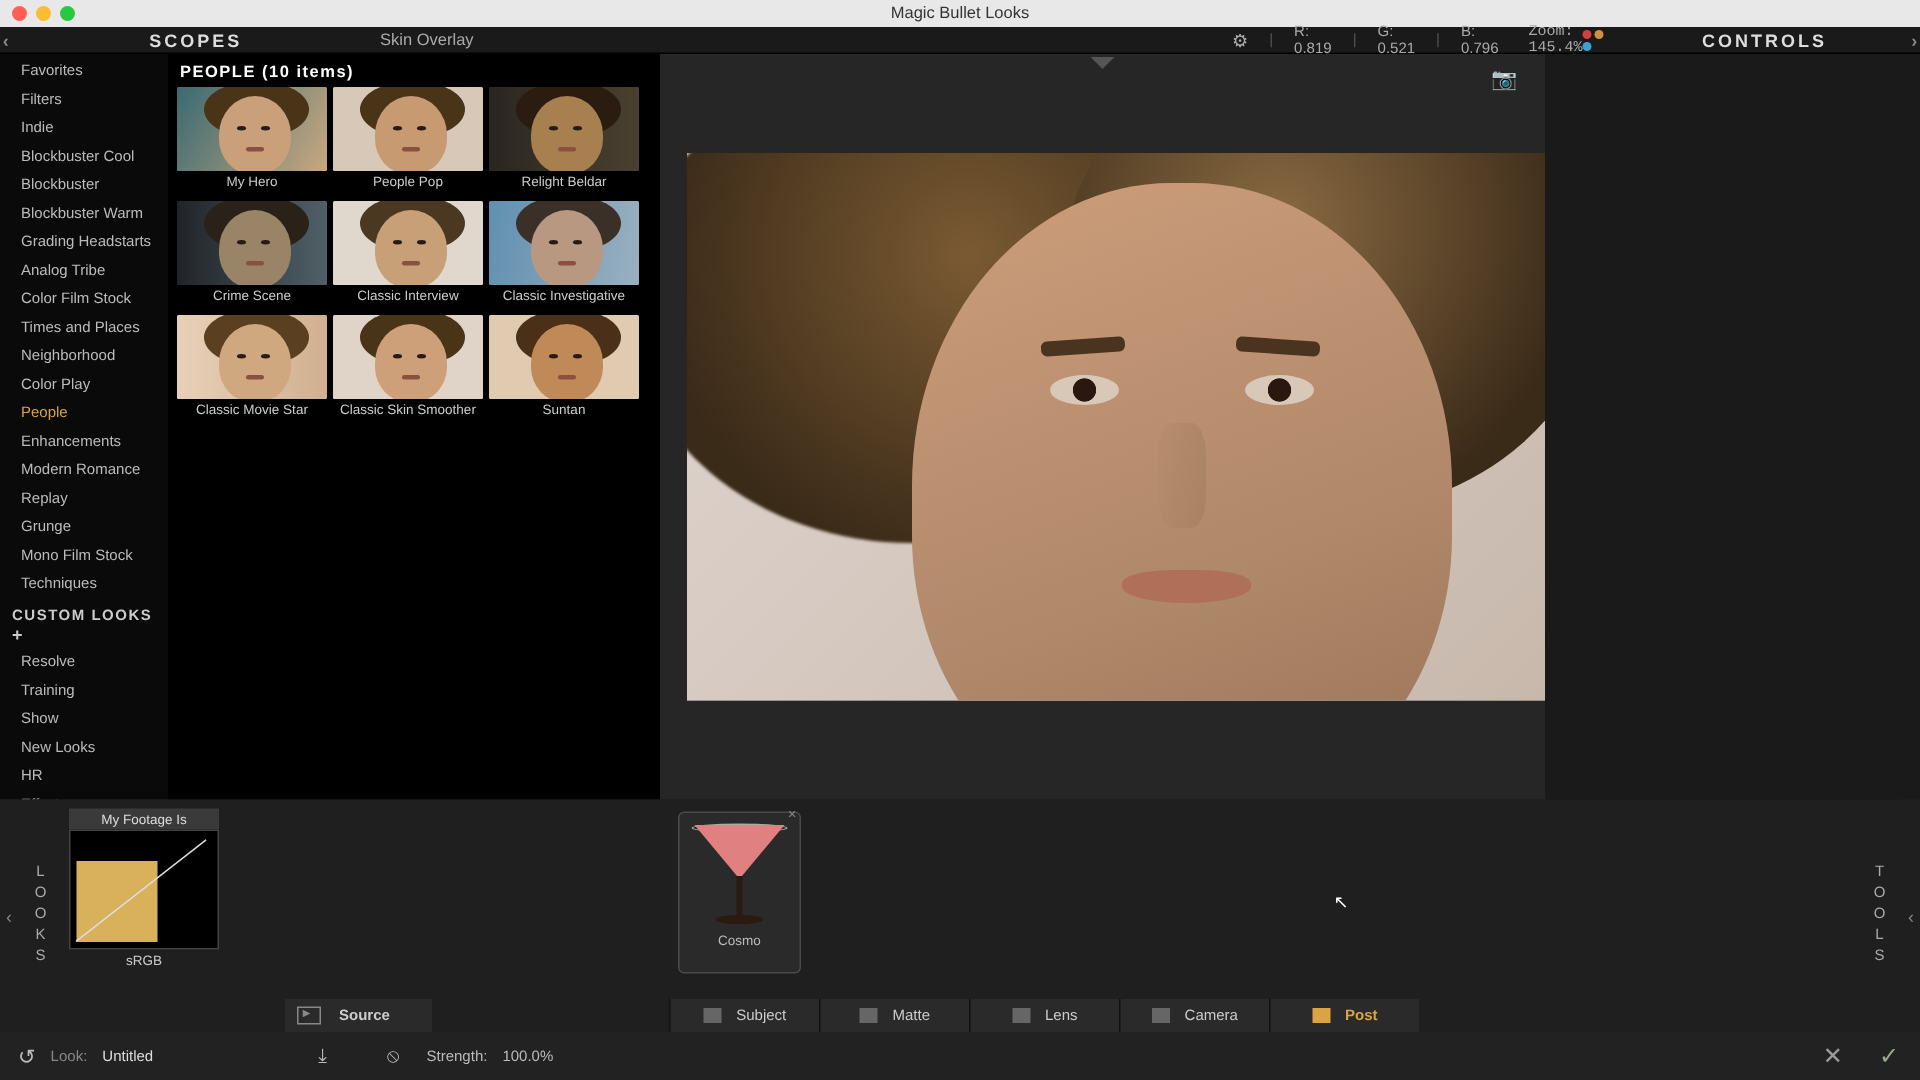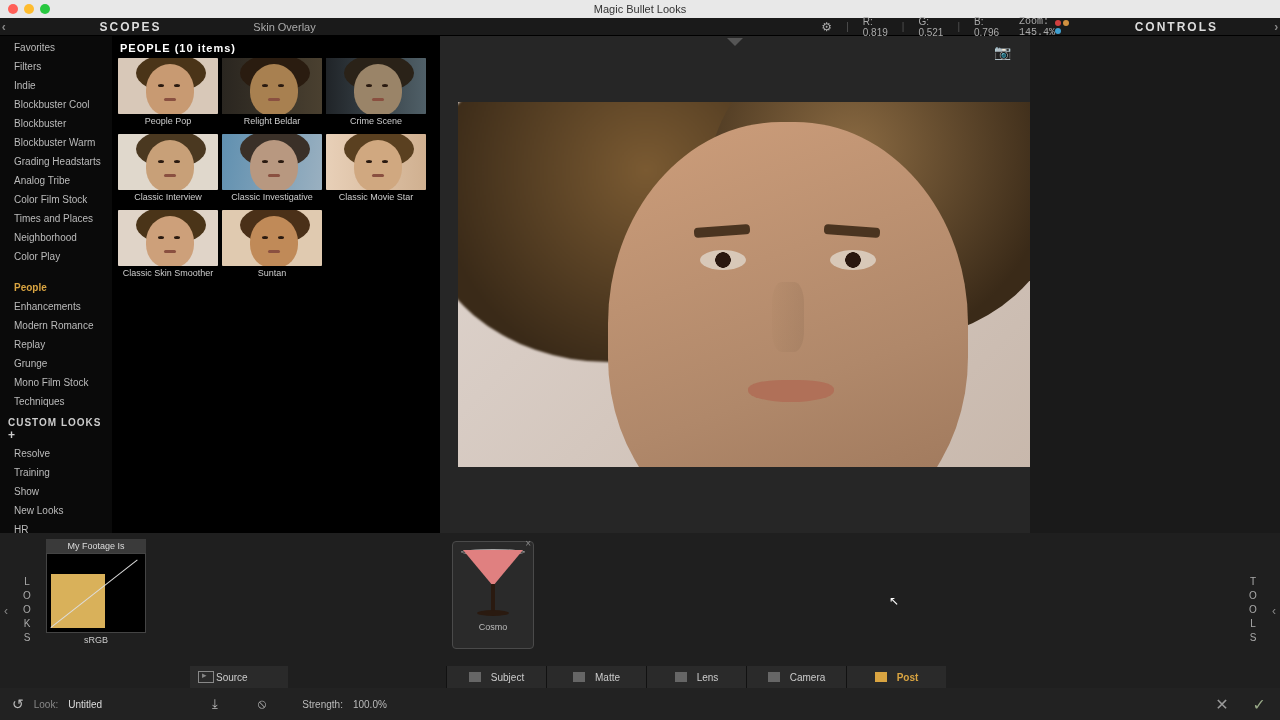--- a/index.html
+++ b/index.html
@@ -18,21 +18,21 @@
 .top .readout { flex:1; display:flex; gap:14px; justify-content:flex-start; padding-left:230px; font-size:10px; color:#aaa; font-weight:400; align-items:center; }
 .top .gear { font-size:12px; margin-left:8px; }
 .top .logo { width:20px; height:16px; margin-right:10px; display:flex; gap:2px; flex-wrap:wrap; align-content:center; }
 .top .logo span{ width:6px;height:6px;border-radius:50%; }
 .top .controls { width:250px; text-align:center; letter-spacing:2px; }
 
 
 .main { display:flex; height:497px; background:#1a1a1a; }
 .sidebar { width:112px; background:#0a0a0a; overflow:hidden; font-size:10px; padding:2px 0; }
 .sidebar .cat { padding:2px 0 2px 14px; color:#bbb; cursor:pointer; line-height:15px; }
-.sidebar .cat.active { color:#d9a441; font-weight:700;margin-top:12px; }
+.sidebar .cat.active { color:#d9a441; font-weight:400; }
 .sidebar .hdr { padding:6px 0 2px 8px; color:#ccc; font-size:10px; font-weight:600; letter-spacing:1px; }
 .sidebar .plus { font-size:12px; }
 
 .presets { width:328px; background:#000000; padding:6px 0 0 6px; overflow:hidden; position:relative; }
 .presets-hdr { font-size:11px; font-weight:700; color:#fff; letter-spacing:1px; padding:0 0 4px 2px; }
 .preset-grid { display:flex; flex-wrap:wrap; gap:4px; }
 .preset { width:100px; }
 .thumb { width:100px; height:56px; background:#333; border-radius:1px; overflow:hidden; position:relative; }
 .preset-label { text-align:center; font-size:9px; color:#ccc; padding:2px 0 4px; }
 
@@ -86,21 +86,21 @@
 .glass-stem { position:absolute; top:34px; left:28px; width:4px; height:28px; background:#2a1a10; }
 .glass-base { position:absolute; top:60px; left:14px; width:32px; height:6px; border-radius:50%; background:#2a1a10;}
 .cosmo-ftr { text-align:center; font-size:9px; color:#bbb; padding-top:2px; }
 
 .stages { position:absolute; left:300px; bottom:0; display:flex; height:22px; }
 .stage { width:100px; display:flex; align-items:center; justify-content:center; gap:10px; font-size:10px; color:#ccc; border-left:1px solid #111; background:#2a2a2a; }
 .stage.active { color:#d9a441; font-weight:600; }
 .stage-icon { width:12px; height:10px; background:#666; }
 .stage.active .stage-icon { background:#d9a441; }
 
-.source-bar { position:absolute; left:44px; bottom:0; height:22px; width:98px; display:flex; align-items:center; gap:2px; font-size:10px; color:#ccc; background:#2a2a2a; padding:0 8px;}
+.source-bar { position:absolute; left:44px; bottom:0; height:22px; width:98px; display:flex; align-items:center; gap:12px; font-size:10px; color:#ccc; background:#2a2a2a; padding:0 8px;font-weight:bold;}
 .source-icon { width:16px; height:12px; border:1px solid #888; position:relative;}
 .source-icon:after{content:"▸";position:absolute;left:3px;top:-2px;font-size:9px;color:#888;}
 
 
 .footer { height:32px; background:#222; display:flex; align-items:center; font-size:10px; color:#bbb; padding:0 12px; gap:10px; position:relative; }
 .footer .undo { font-size:14px; }
 .footer .look-lbl{color:#888;}
 .footer .look-val{color:#ddd;}
 .footer .save-icon{ margin-left:100px; font-size:13px;}
 .footer .no-icon{ margin-left:30px; font-size:13px;}
@@ -173,20 +173,33 @@
       <div class="cat">HR</div>
       <div class="cat">Effects</div>
     </div>
 
   <div class="presets">
     <div class="presets-hdr">PEOPLE (10 items)</div>
     <div class="preset-grid" id="preset-grid">
         <div class="preset">
           <div class="thumb">
             <div class="face">
+              <div class="bg" style="background:linear-gradient(120deg,#3a6a72,#c8a880)"></div>
+              <div class="hair" style="background:#4a3418"></div>
+              <div class="head" style="background:#caa07a"></div>
+              <div class="eye l"></div>
+              <div class="eye r"></div>
+              <div class="mouth" style="background:#8a5040"></div>
+            </div>
+          </div>
+          <div class="preset-label">My Hero</div>
+        </div>
+        <div class="preset">
+          <div class="thumb">
+            <div class="face">
               <div class="bg" style="background:#d8c8b8"></div>
               <div class="hair" style="background:#4a3418"></div>
               <div class="head" style="background:#c89a72"></div>
               <div class="eye l"></div>
               <div class="eye r"></div>
               <div class="mouth" style="background:#8a5040"></div>
             </div>
           </div>
           <div class="preset-label">People Pop</div>
         </div>
@@ -361,21 +374,21 @@
   <div class="strip-tab">TOOLS</div>
   <div class="arrow-box">‹</div>
 </div>
 
 <div class="footer">
   <span class="undo">↺</span>
   <span class="look-lbl">Look:</span>
   <span class="look-val">Untitled</span>
   <span class="save-icon">⤓</span>
   <span class="no-icon">⦸</span>
-  <span style="margin-left:26px;">Strength:</span>
+  <span style="margin-left:8px;">Strength:</span>
   <span>100.0%</span>
   <div class="actions">
     <span class="x">✕</span>
     <span class="check">✓</span>
   </div>
 </div>
 
 <div class="cursor">↖</div>
 
 </body></html>

